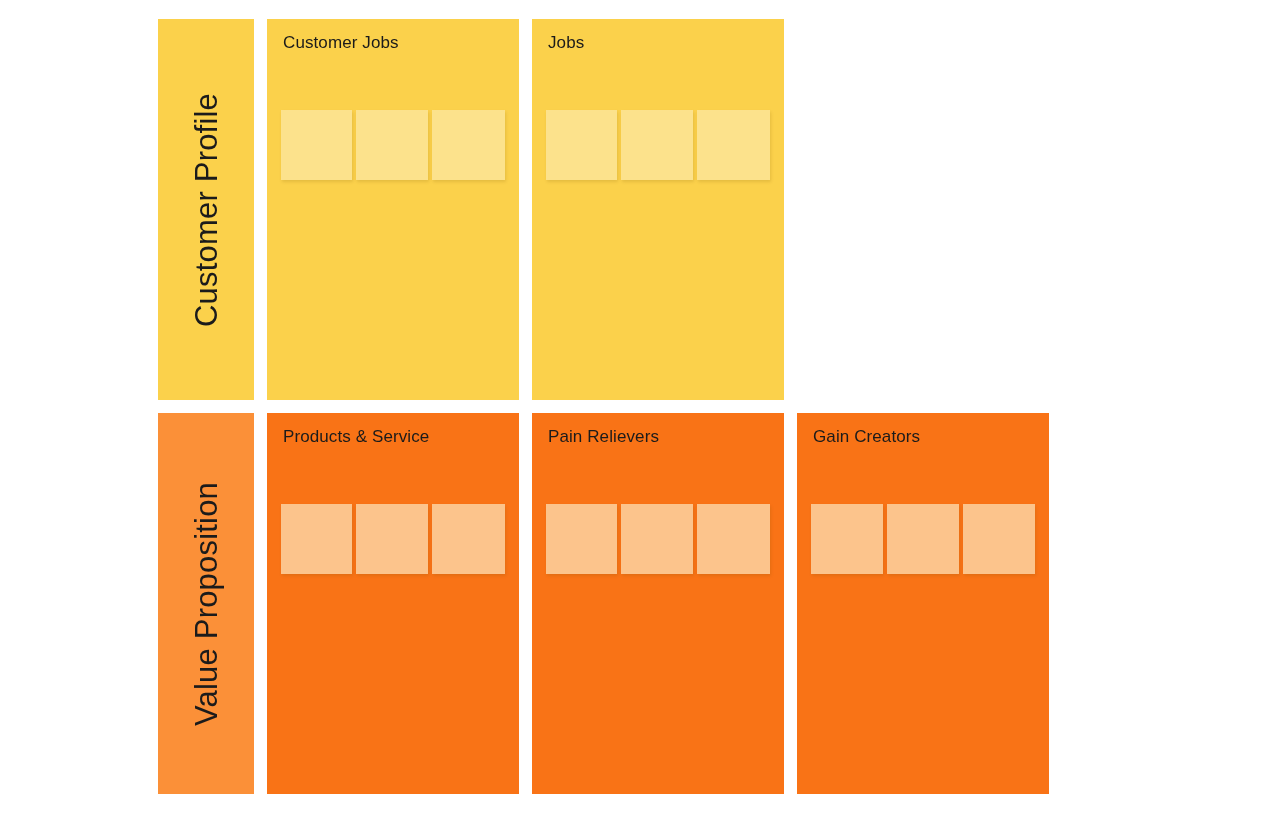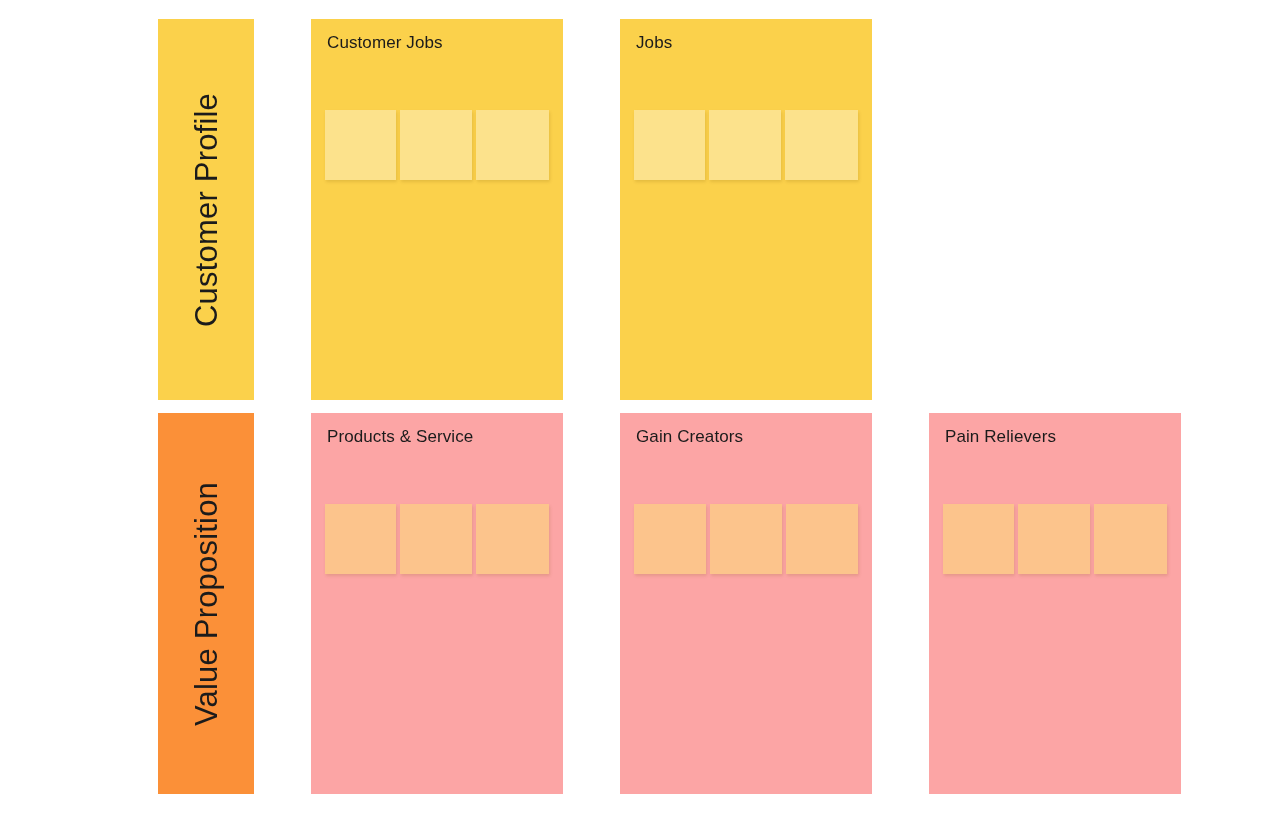--- a/index.html
+++ b/index.html
@@ -64,24 +64,23 @@
   }
   .side-label.profile  { background: #fbd14b; }
   .side-label.valueprop{ background: #fb9038; }
 
   
   .panel {
     flex: 0 0 252px;
     width: 252px;
     height: 381px;
     position: relative;
-    margin-left: 44px;
   }
   .panel.profile   { background: #fbd14b; }
-  .panel.valueprop { background: #fca5a5; }
+  .panel.valueprop { background: #f97316; }
 
   .panel-title {
     position: absolute;
     left: 16px;
     top: 14px;
     font-size: 17px;
     font-weight: 400;
     color: #1b1b1b;
     letter-spacing: 0.1px;
     line-height: 1.2;
@@ -150,31 +149,31 @@
       <div class="panel valueprop">
         <div class="panel-title">Products &amp; Service</div>
         <div class="notes wide-last">
           <div class="note valueprop"></div>
           <div class="note valueprop"></div>
           <div class="note valueprop"></div>
         </div>
       </div>
 
       <div class="panel valueprop">
-        <div class="panel-title">Gain Creators</div>
-        <div class="notes">
+        <div class="panel-title">Pain Relievers</div>
+        <div class="notes wide-last">
           <div class="note valueprop"></div>
           <div class="note valueprop"></div>
           <div class="note valueprop"></div>
         </div>
       </div>
 
       <div class="panel valueprop">
-        <div class="panel-title">Pain Relievers</div>
-        <div class="notes wide-last">
+        <div class="panel-title">Gain Creators</div>
+        <div class="notes">
           <div class="note valueprop"></div>
           <div class="note valueprop"></div>
           <div class="note valueprop"></div>
         </div>
       </div>
 
     </div>
 
   </div>
 </div>

